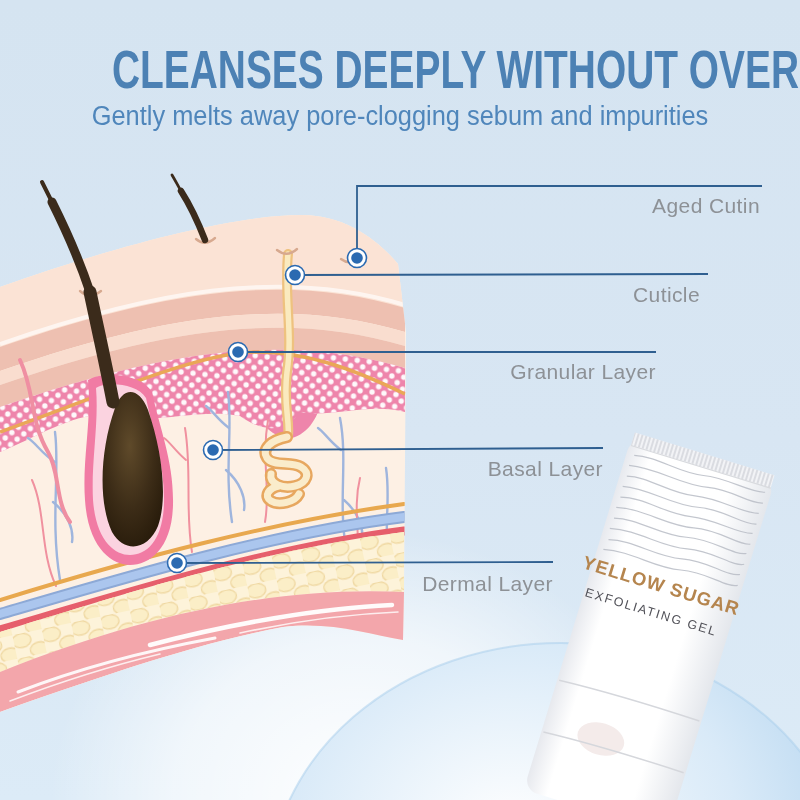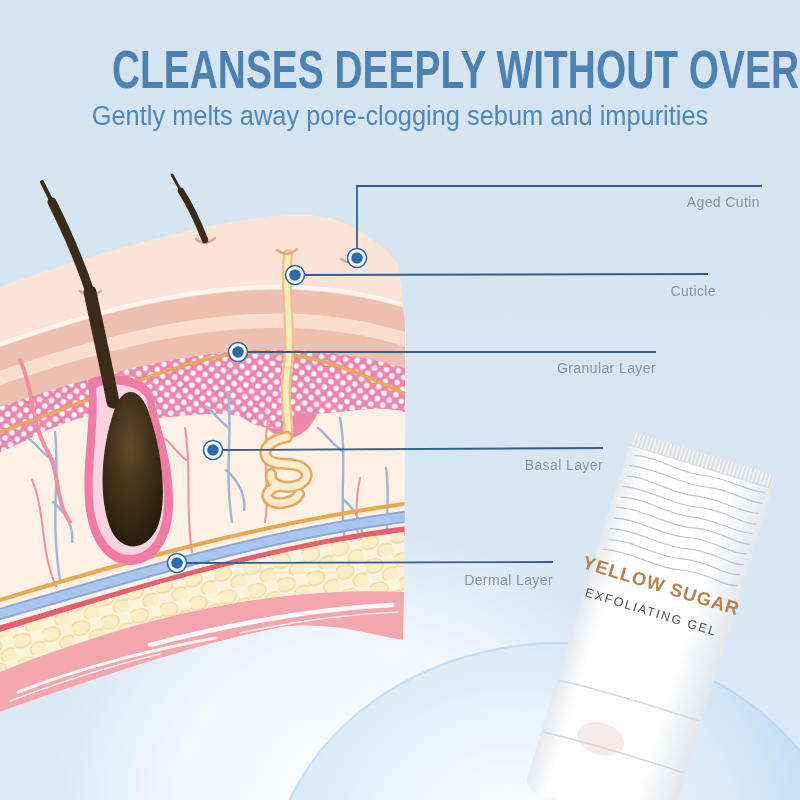--- a/index.html
+++ b/index.html
@@ -6,23 +6,23 @@
   #stage{position:relative;width:800px;height:800px;overflow:hidden;
          font-family:"Liberation Sans",sans-serif;
          background:linear-gradient(180deg,#d5e4f1 0%,#d8e6f3 55%,#dcebf7 100%);}
   #art{position:absolute;left:0;top:0;width:800px;height:800px;}
   .title{position:absolute;top:38px;left:0;width:800px;text-align:center;
          font-size:54px;font-weight:bold;color:#4c81b4;letter-spacing:0px;
          transform:scaleX(.72);transform-origin:50% 50%;white-space:nowrap;}
   .subtitle{position:absolute;top:101px;left:0;width:800px;text-align:center;
          font-size:27px;color:#4f86bb;transform:scaleX(.94);transform-origin:50% 50%;
          white-space:nowrap;}
-  .lbl{position:absolute;color:#8d9196;font-size:14px;letter-spacing:.4px;white-space:nowrap;text-align:right;}
+  .lbl{position:absolute;color:#8d9196;font-size:21px;letter-spacing:.4px;white-space:nowrap;text-align:right;}
   #lbl-aged{top:194px;right:40px;}
-  #lbl-cuticle{top:283px;right:84px;}
+  #lbl-cuticle{top:283px;right:100px;}
   #lbl-granular{top:360px;right:144px;}
   #lbl-basal{top:457px;right:197px;}
   #lbl-dermal{top:572px;right:247px;}
 </style>
 </head>
 <body>
 
 <div id="stage">
 
 <svg id="art" viewBox="0 0 800 800">

